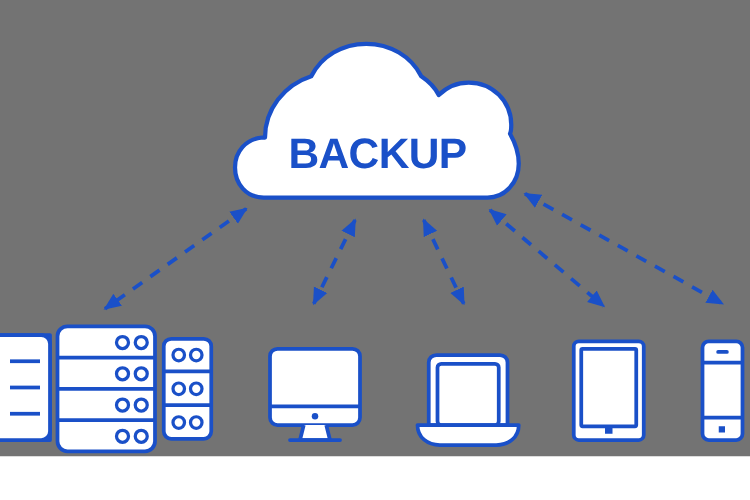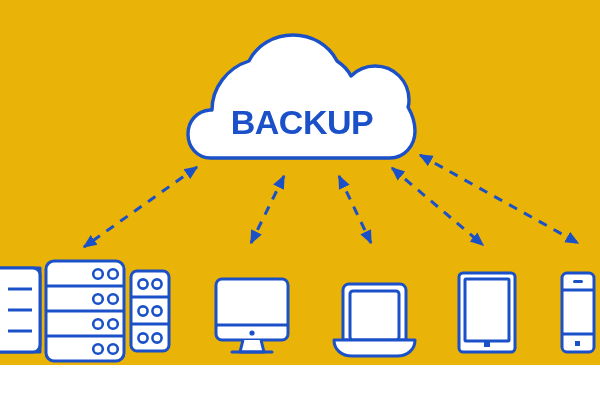--- a/index.html
+++ b/index.html
@@ -10,21 +10,21 @@
   body {
     width: 600px;
     height: 400px;
     font-family: "Liberation Sans", sans-serif;
     overflow: hidden;
   }
   #stage {
     position: relative;
     width: 600px;
     height: 365px;
-    background: #eab308;
+    background: #737373;
   }
   #diagram {
     position: absolute;
     inset: 0;
     width: 600px;
     height: 400px;
     display: block;
   }
   .cloud-label {
     font-family: "Liberation Sans", sans-serif;

